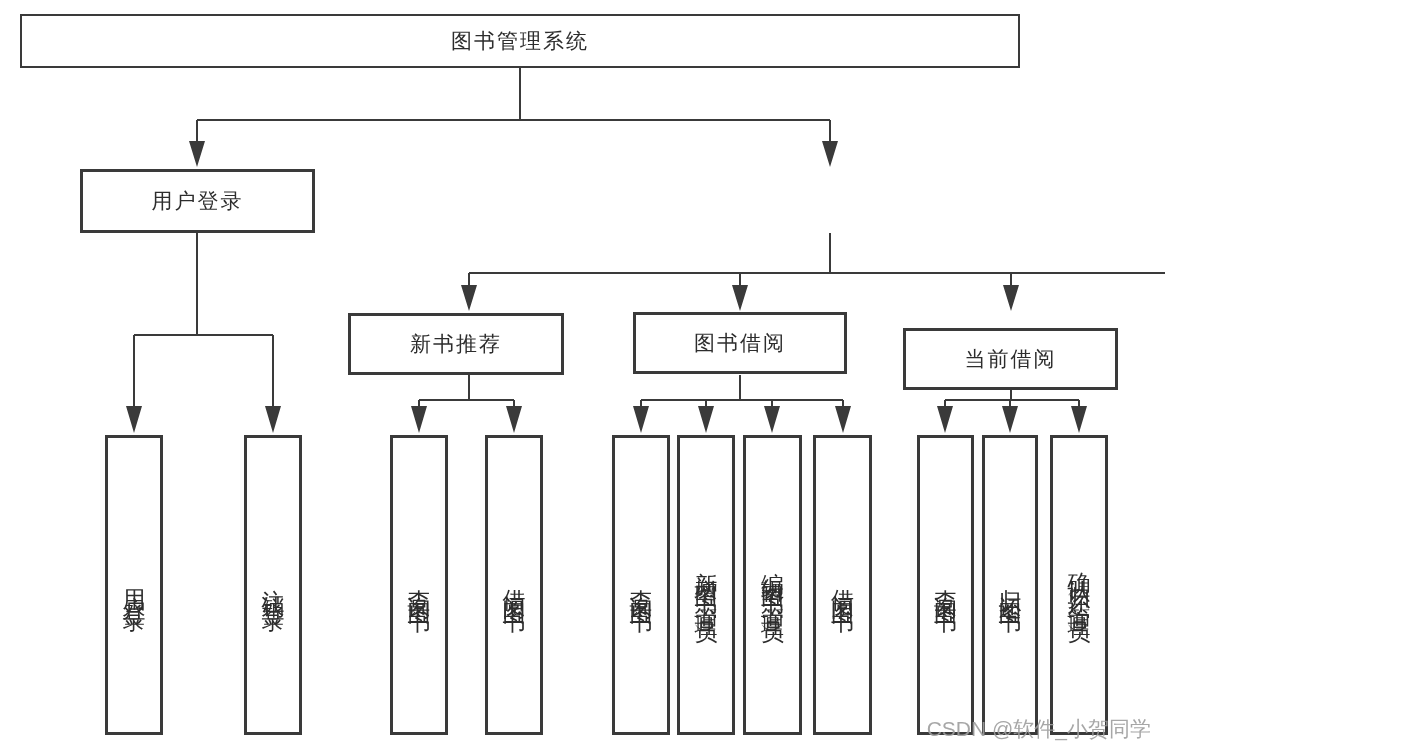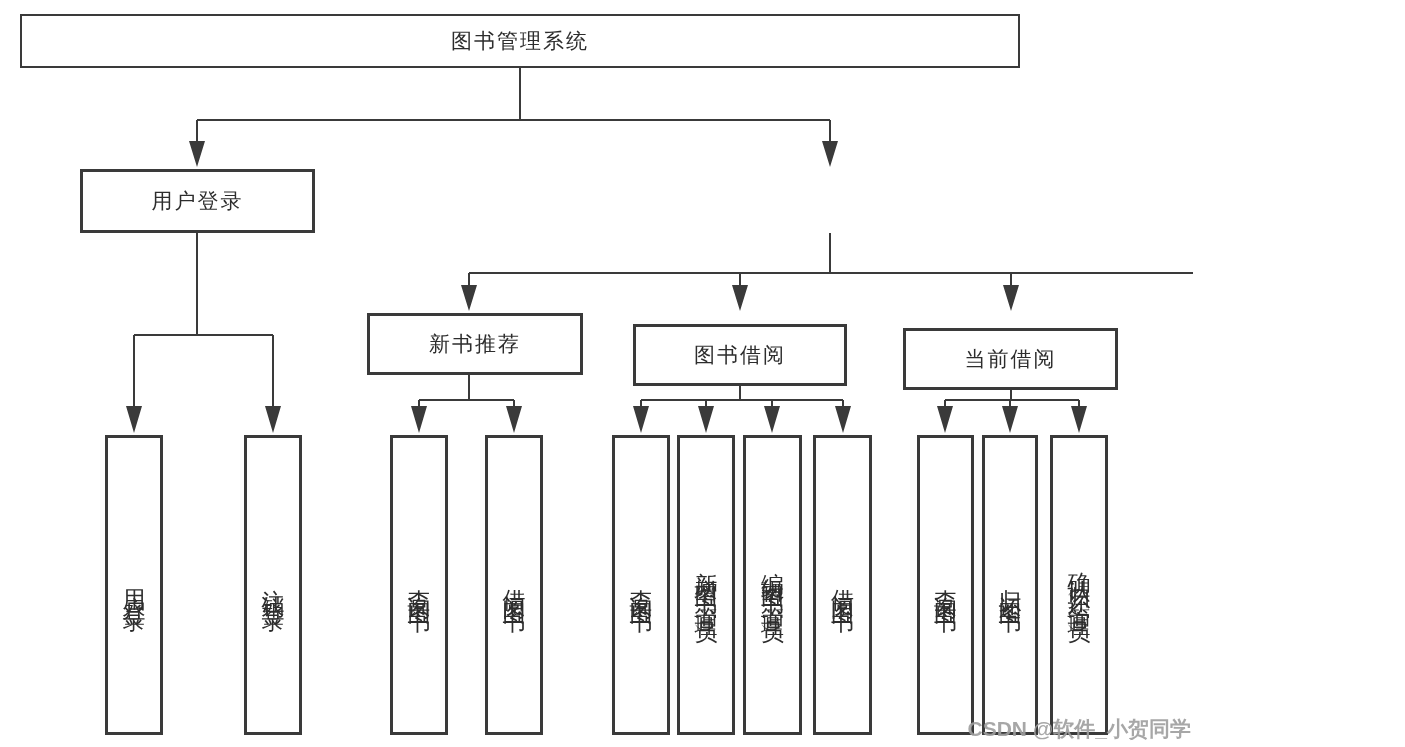--- a/index.html
+++ b/index.html
@@ -9,21 +9,20 @@
   body{
     background:var(--background);
     font-family:"Liberation Sans", sans-serif;
     color:var(--text);
   }
   .stage{
     position:relative;
     width:1165px;height:747px;
     background:var(--background);
     overflow:hidden;
-    padding-left:28px;
   }
   .wires{position:absolute;left:0;top:0;}
   .wires .cl{fill:none;stroke:var(--line);stroke-width:2;}
   .wires .ar{fill:var(--line);stroke:none;}
   .box{
     position:absolute;
     box-sizing:border-box;
     border:3px solid var(--line);
     background:var(--background);
     display:flex;align-items:center;justify-content:center;
@@ -32,27 +31,26 @@
   .box.h span{
     font-size:21px;letter-spacing:2px;white-space:nowrap;
   }
   .box.v span{
     writing-mode:vertical-rl;
     font-size:23px;letter-spacing:7px;
     line-height:1;white-space:nowrap;
   }
   .watermark{
     position:absolute;
-    right:2px;bottom:4px;
+    right:14px;bottom:4px;
     font-size:21px;
     color:var(--watermark);
     opacity:.9;
     white-space:nowrap;
     z-index:5;
-    font-weight:bold;
   }
 </style>
 </head>
 <body>
 
 <div class="stage">
 
   <svg class="wires" width="1405" height="747" viewBox="0 0 1405 747" aria-hidden="true">
     <path class="cl" d="
       M520 68 V120 M197 120 H830 M197 120 V142 M830 120 V142
@@ -73,24 +71,24 @@
   </svg>
 
   <div class="box h" style="left:20px;top:14px;width:1000px;height:54px;border-width:2px">
     <span>图书管理系统</span>
   </div>
 
   <div class="box h" style="left:80px;top:169px;width:235px;height:64px">
     <span>用户登录</span>
   </div>
 
-  <div class="box h" style="left:367px;top:313px;width:216px;height:62px">
+  <div class="box h" style="left:348px;top:313px;width:216px;height:62px">
     <span>新书推荐</span>
   </div>
-  <div class="box h" style="left:633px;top:324px;width:214px;height:62px">
+  <div class="box h" style="left:633px;top:312px;width:214px;height:62px">
     <span>图书借阅</span>
   </div>
   <div class="box h" style="left:903px;top:328px;width:215px;height:62px">
     <span>当前借阅</span>
   </div>
 
   <div class="box v" style="left:105px;top:435px;width:58px;height:300px">
     <span>用户登录</span>
   </div>
   <div class="box v" style="left:244px;top:435px;width:58px;height:300px">

